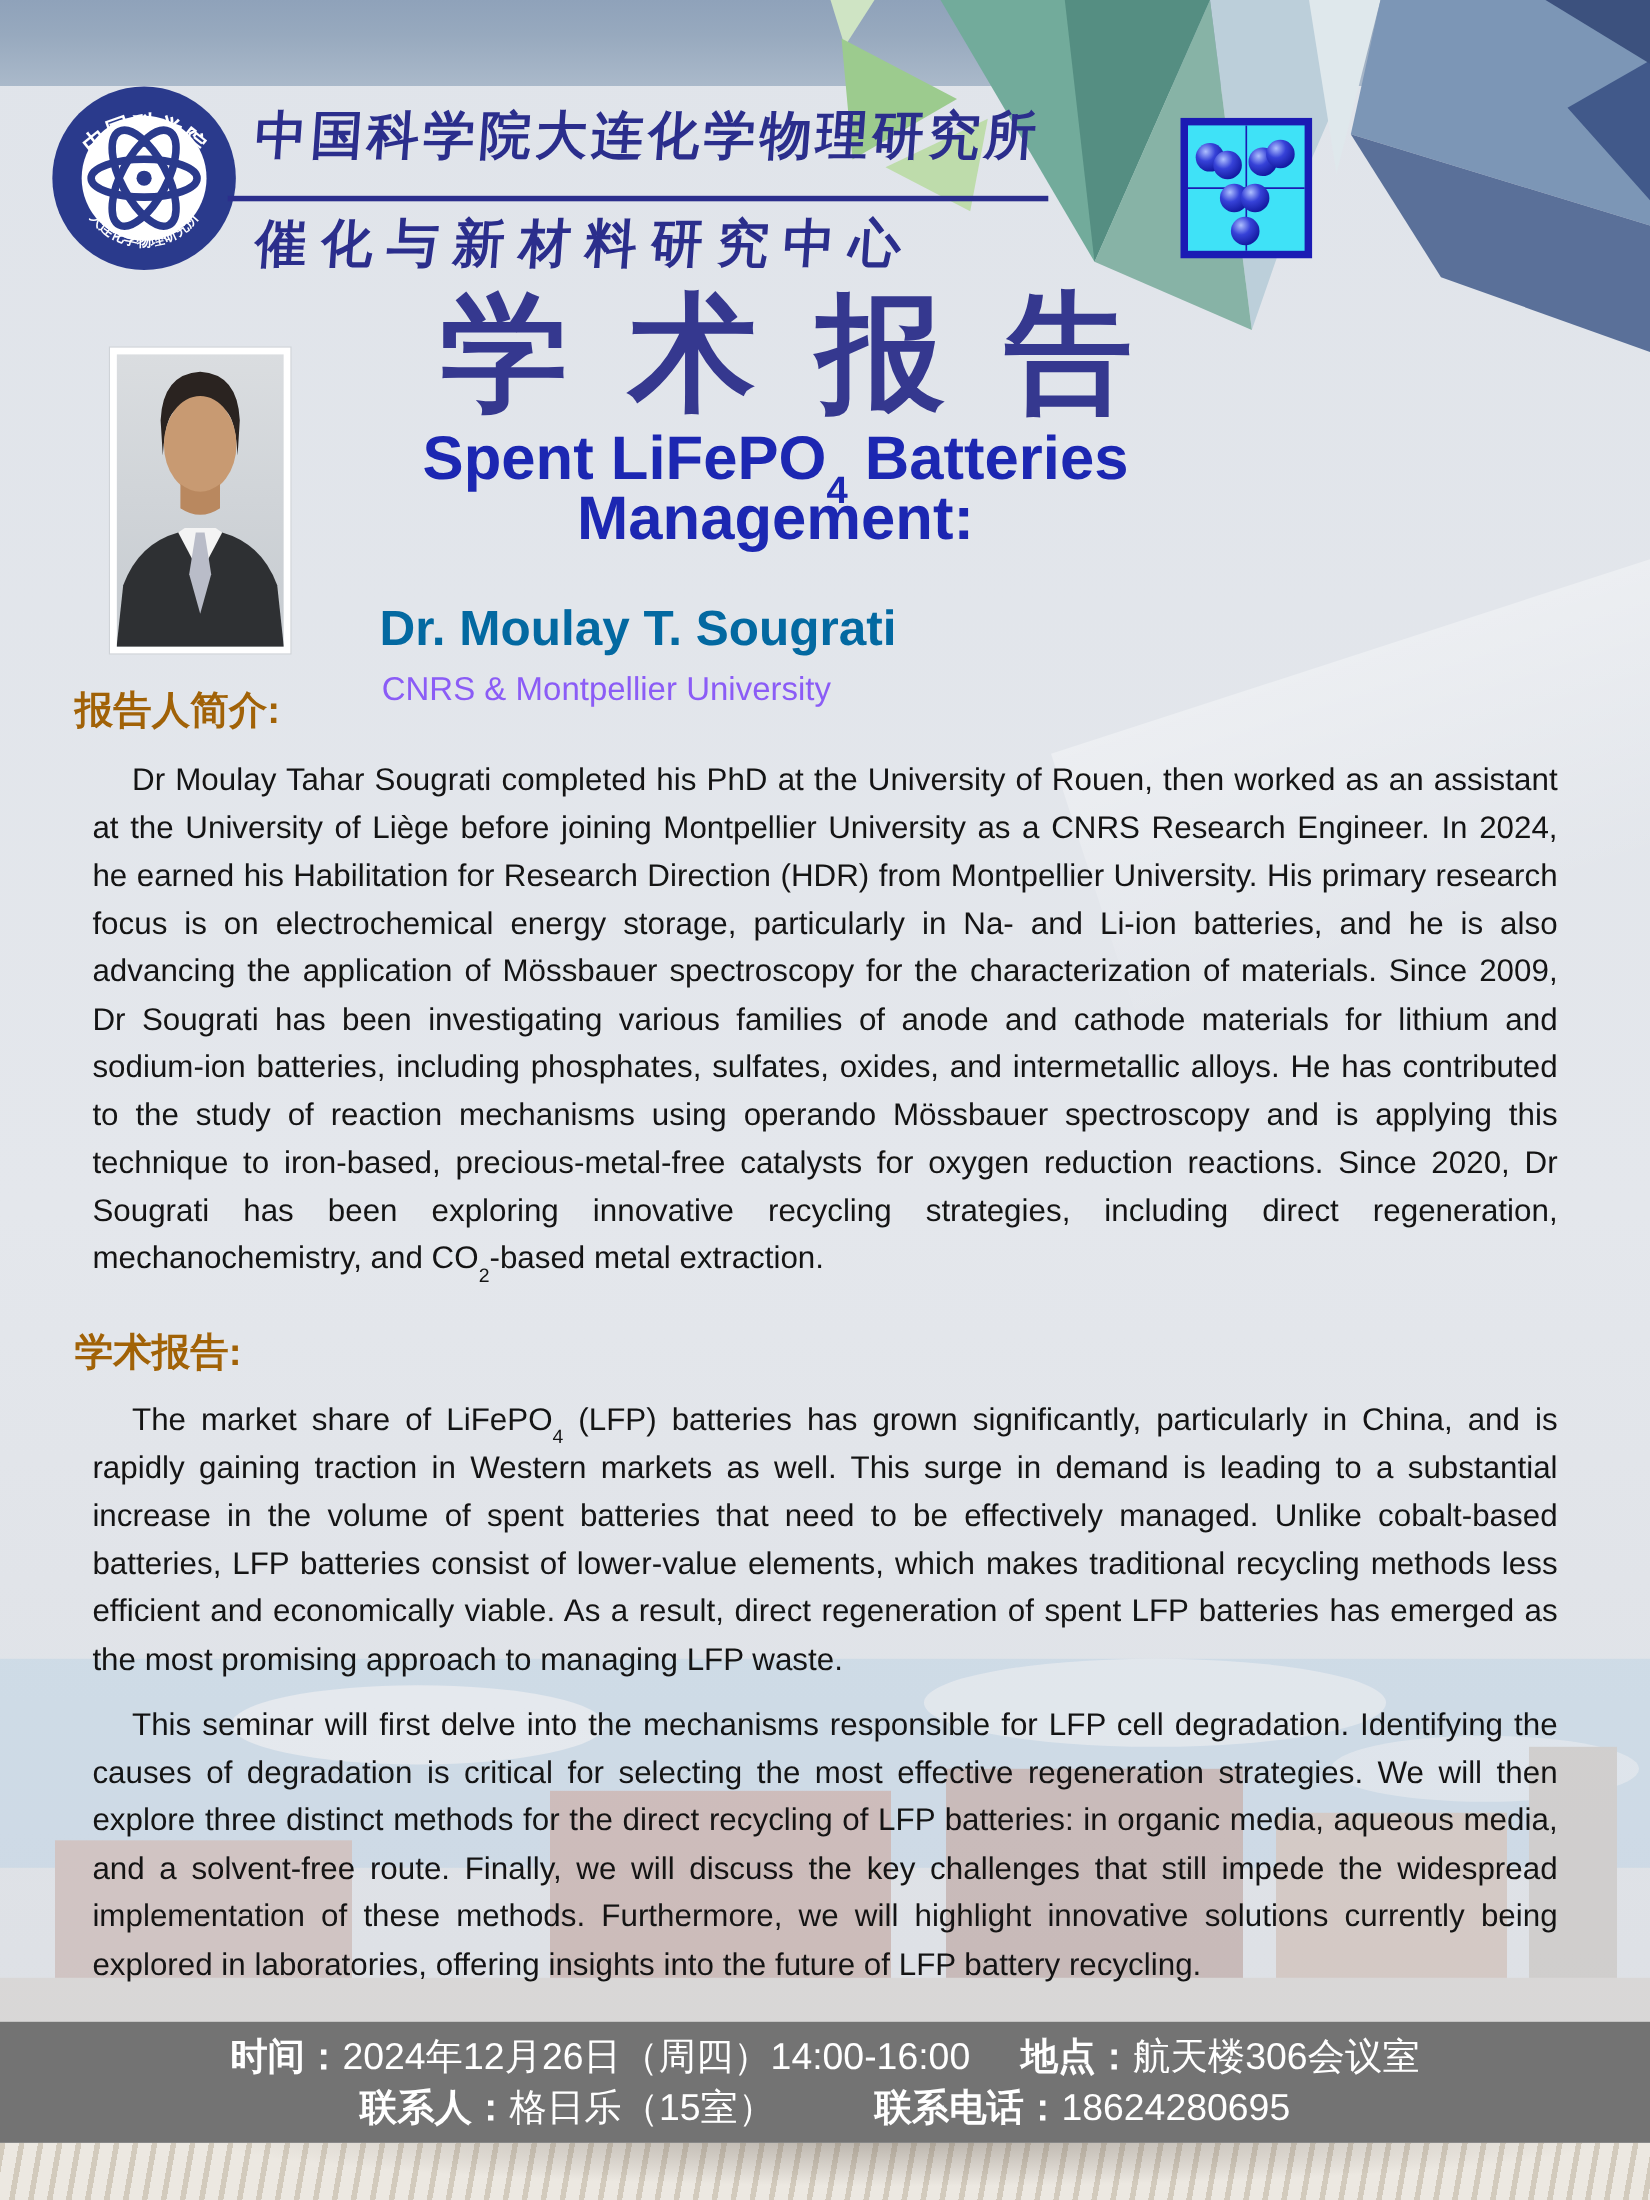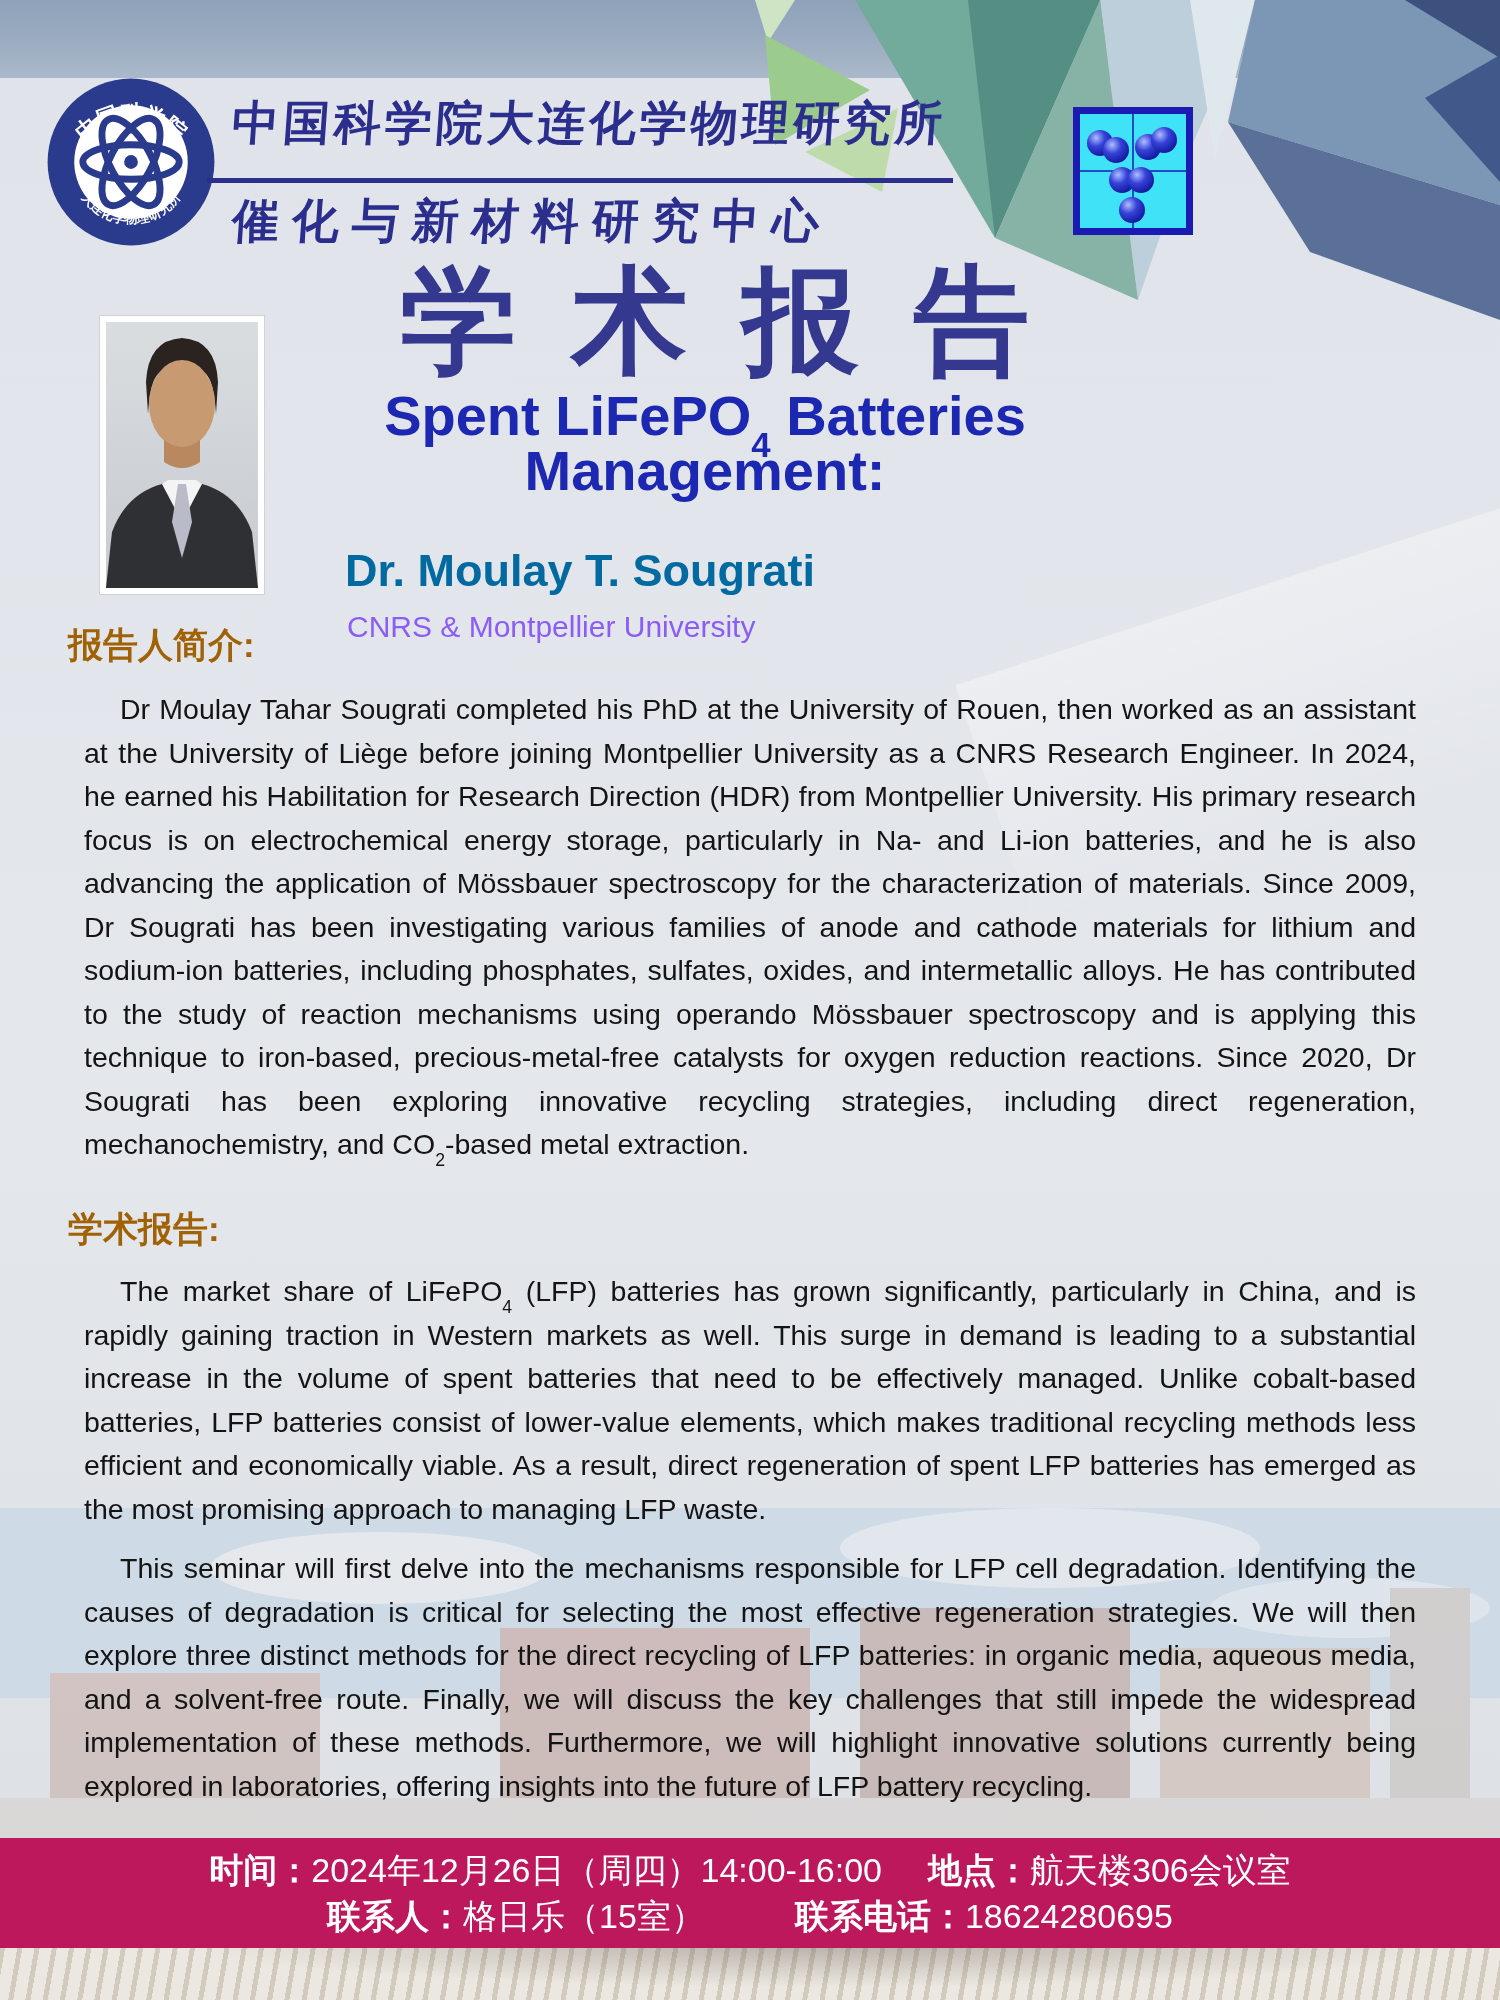--- a/index.html
+++ b/index.html
@@ -48,21 +48,21 @@
     text-align:justify;color:#141414;z-index:2;}
   .bio-text{top:672px;}
   .abstract-text{top:1254px;}
   .bodytext p{margin:16px;text-indent:36px;}
   
   .campus{left:0;top:1478px;width:1500px;height:362px;z-index:0;opacity:0.32;}
   .light-streak{left:980px;top:580px;width:640px;height:260px;z-index:0;
     transform:rotate(-18deg);
     background:linear-gradient(180deg,rgba(255,255,255,0.35),rgba(255,255,255,0));}
   
-  .footer-band{left:0;top:1838px;width:1500px;height:110px;background:#be185d;z-index:3;
+  .footer-band{left:0;top:1838px;width:1500px;height:110px;background:#737373;z-index:3;
     display:flex;flex-direction:column;justify-content:center;align-items:center;
     color:#ffffff;}
   .footer-line{font-size:34px;line-height:46px;white-space:nowrap;}
   .footer-label{font-weight:bold;}
   .footer-gap-lg{display:inline-block;width:46px;}
   .footer-gap-xl{display:inline-block;width:90px;}
   
   .bottom-strip{left:0;top:1948px;width:1500px;height:52px;z-index:1;
     background-color:#ece8e1;
     background-image:

